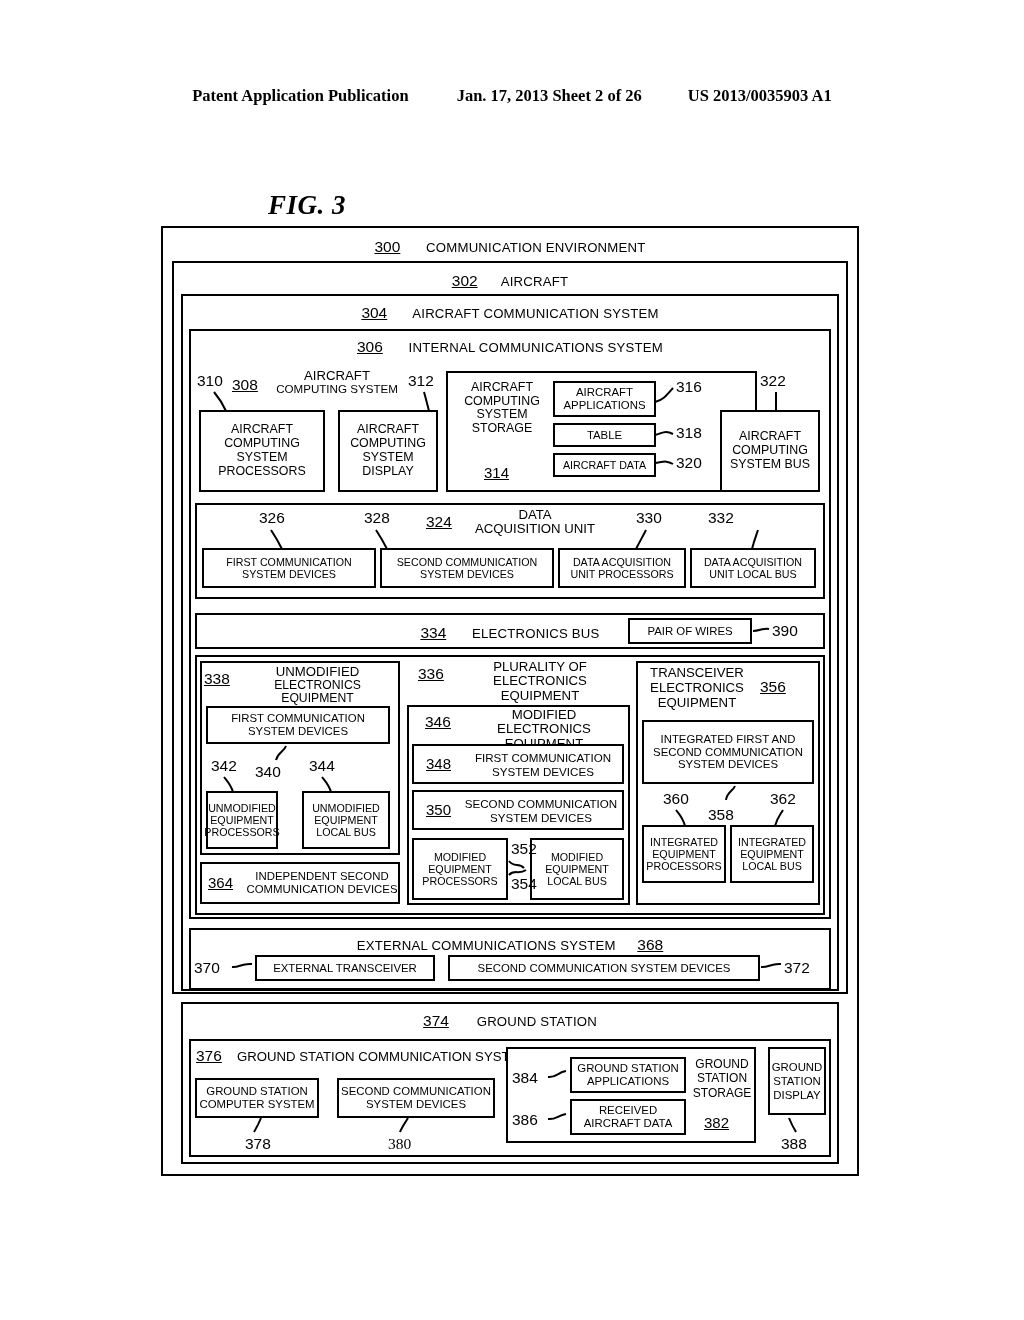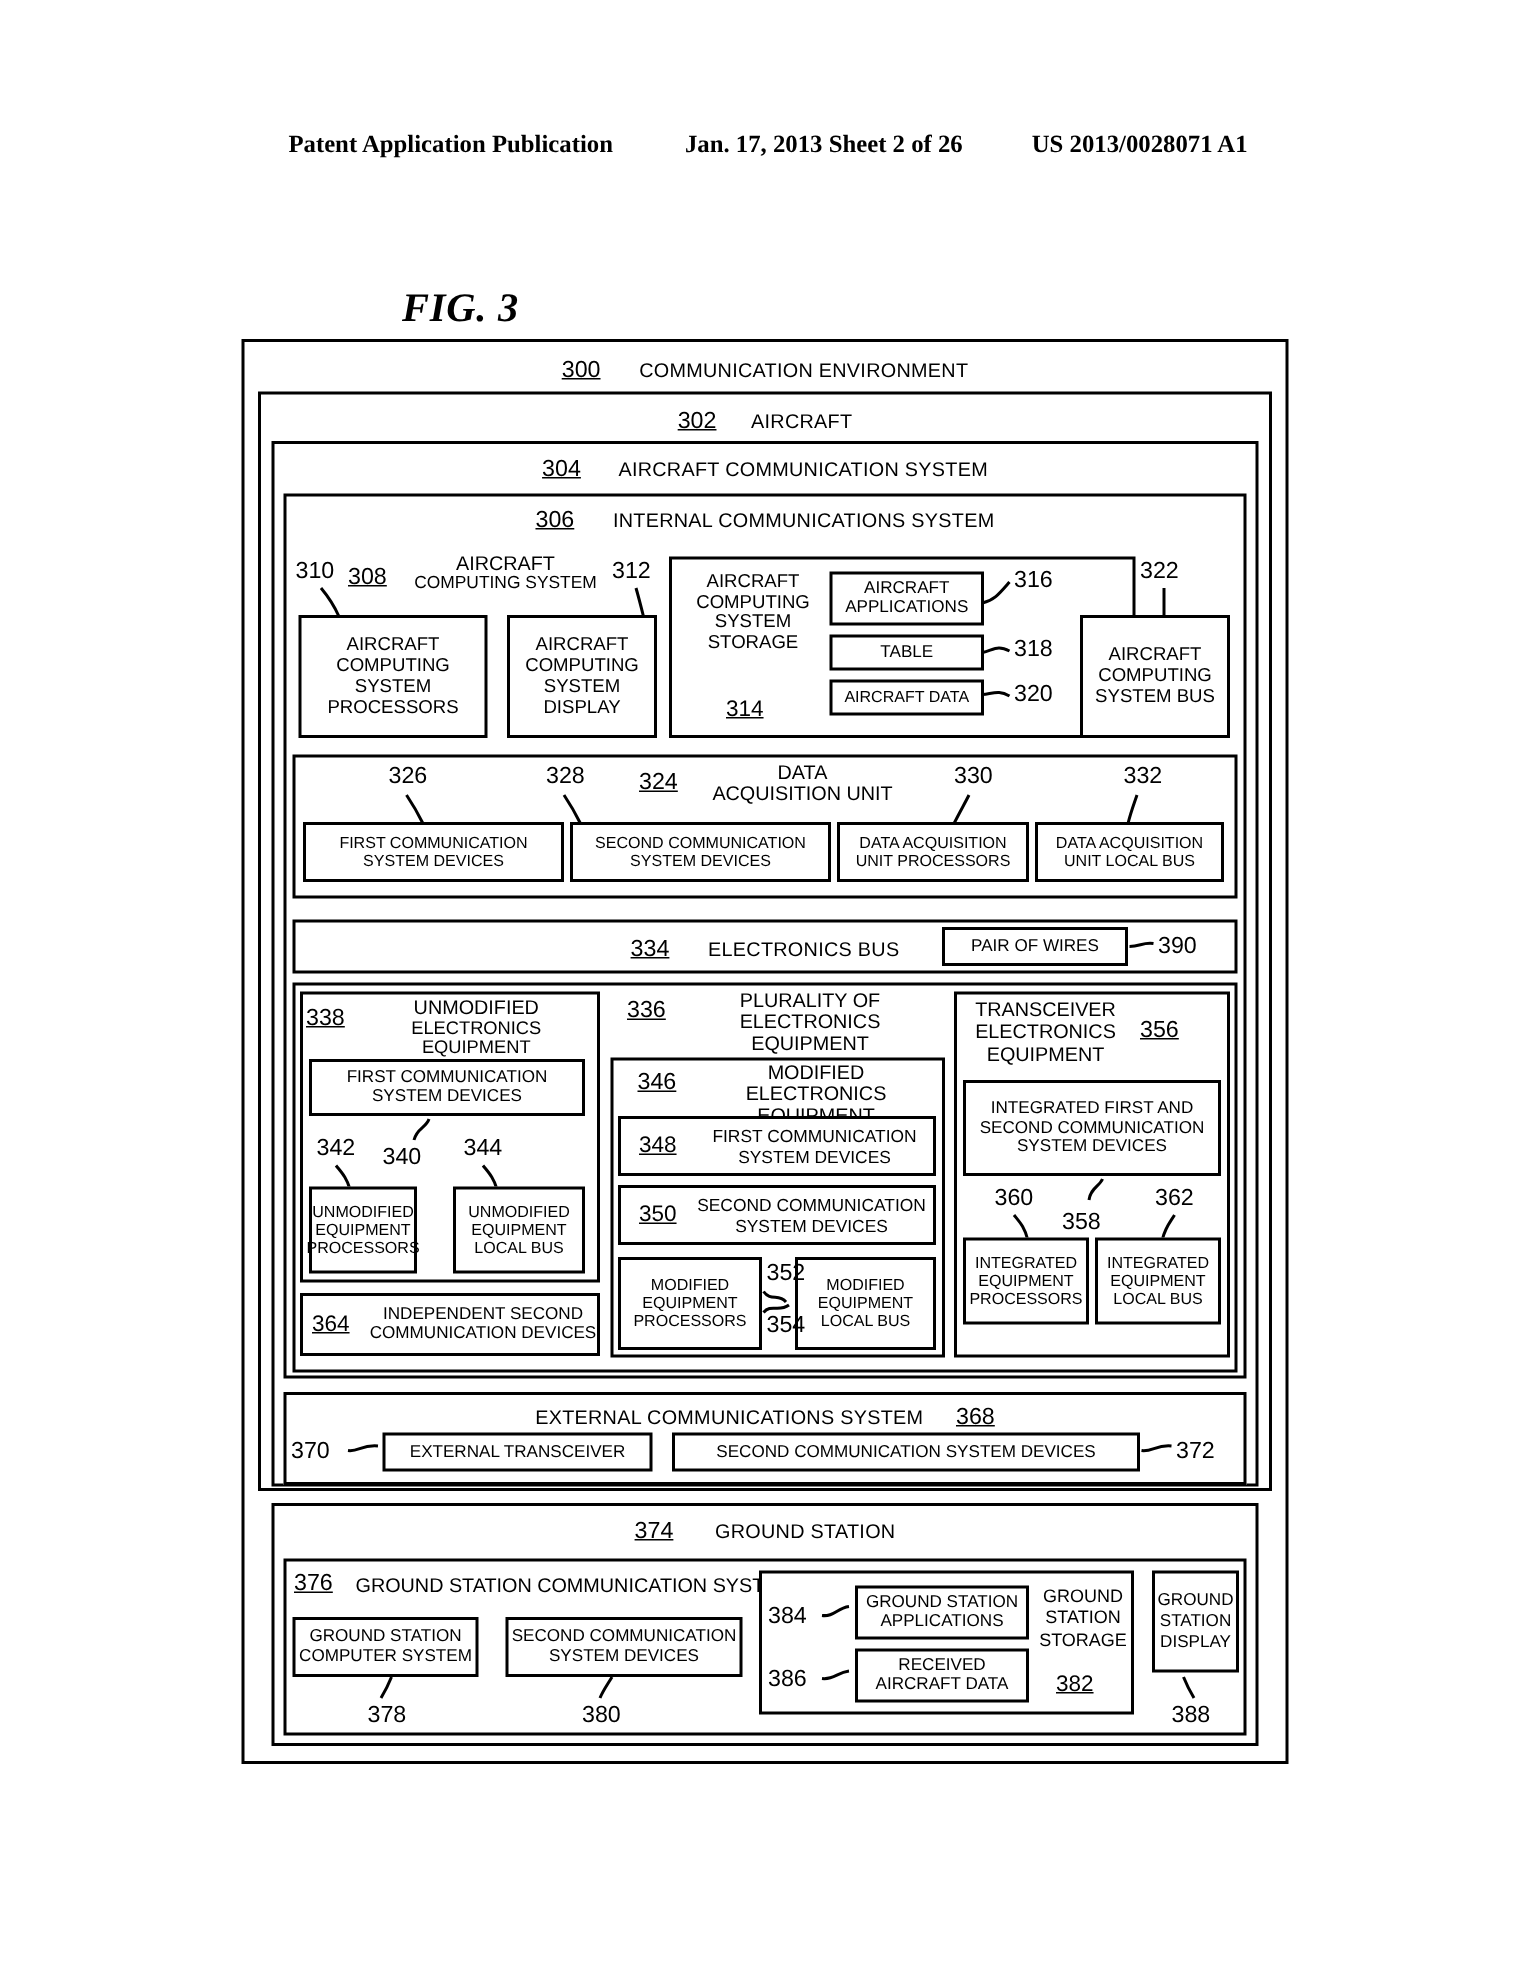--- a/index.html
+++ b/index.html
@@ -57,21 +57,21 @@
 
   svg.lead{position:absolute;overflow:visible;pointer-events:none;}
   svg.lead path{stroke:#000;stroke-width:2;fill:none;}
 </style>
 </head>
 <body>
 
 <div class="pub-header">
   <span class="h-title">Patent Application Publication</span>
   <span class="h-date">Jan. 17, 2013  Sheet 2 of 26</span>
-  <span class="h-num">US 2013/0028071 A1</span>
+  <span class="h-num">US 2013/0035903 A1</span>
 </div>
 
 <div class="fig-label">FIG. 3</div>
 
 <div class="frame" style="left:161px;top:226px;width:698px;height:950px;">
   <div class="hdr" style="margin-top:10px;">
     <span class="num">300</span>
     <span style="display:inline-block;width:18px;"></span>
     <span>COMMUNICATION ENVIRONMENT</span>
   </div>
@@ -156,21 +156,21 @@
 
 <div class="frame-thin" style="left:195px;top:503px;width:630px;height:96px;"></div>
 <div class="ttl w" style="left:470px;top:508px;width:130px;">
   <div>DATA</div>
   <div>ACQUISITION UNIT</div>
 </div>
 <div class="lbl u" style="left:426px;top:513px;">324</div>
 <div class="lbl" style="left:259px;top:509px;">326</div>
 <div class="lbl" style="left:364px;top:509px;">328</div>
 <div class="lbl" style="left:636px;top:509px;">330</div>
-<div class="lbl" style="left:749px;top:509px;text-align:center;">332</div>
+<div class="lbl" style="left:708px;top:509px;text-align:center;">332</div>
 <svg class="lead" style="left:0;top:0;width:1024px;height:1320px;">
   <path d="M271,530 C275,536 278,541 282,549"></path>
   <path d="M376,530 C380,536 383,541 387,549"></path>
   <path d="M646,530 C643,536 640,541 636,549"></path>
   <path d="M758,530 C756,536 754,541 752,549"></path>
 </svg>
 <div class="box xs" style="left:202px;top:548px;width:174px;height:40px;">
   <span>FIRST COMMUNICATION SYSTEM DEVICES</span>
 </div>
 <div class="box xs" style="left:380px;top:548px;width:174px;height:40px;">
@@ -327,21 +327,21 @@
 <div class="lbl u" style="left:196px;top:1047px;">376</div>
 <div class="ttl" style="left:237px;top:1050px;">GROUND STATION COMMUNICATION SYSTEM</div>
 
 <div class="box sm" style="left:195px;top:1078px;width:124px;height:40px;">
   <span>GROUND STATION COMPUTER SYSTEM</span>
 </div>
 <div class="box sm" style="left:337px;top:1078px;width:158px;height:40px;">
   <span>SECOND COMMUNICATION SYSTEM DEVICES</span>
 </div>
 <div class="lbl" style="left:245px;top:1135px;">378</div>
-<div class="lbl" style="left:388px;top:1135px;">380</div>
+<div class="lbl" style="left:388px;top:1135px;font-family:Liberation Serif, serif;">380</div>
 <svg class="lead" style="left:0;top:0;width:1024px;height:1320px;">
   <path d="M254,1132 C257,1127 259,1123 261,1118"></path>
   <path d="M400,1132 C402,1127 405,1123 408,1118"></path>
   <path d="M796,1132 C793,1127 791,1123 789,1118"></path>
 </svg>
 
 <div class="box" style="left:506px;top:1047px;width:250px;height:96px;display:block;padding:0;">
   <div class="ttl w" style="position:absolute;left:183px;top:8px;width:62px;font-size:12px;line-height:1.2;">
     <div>GROUND</div>
     <div>STATION</div>

